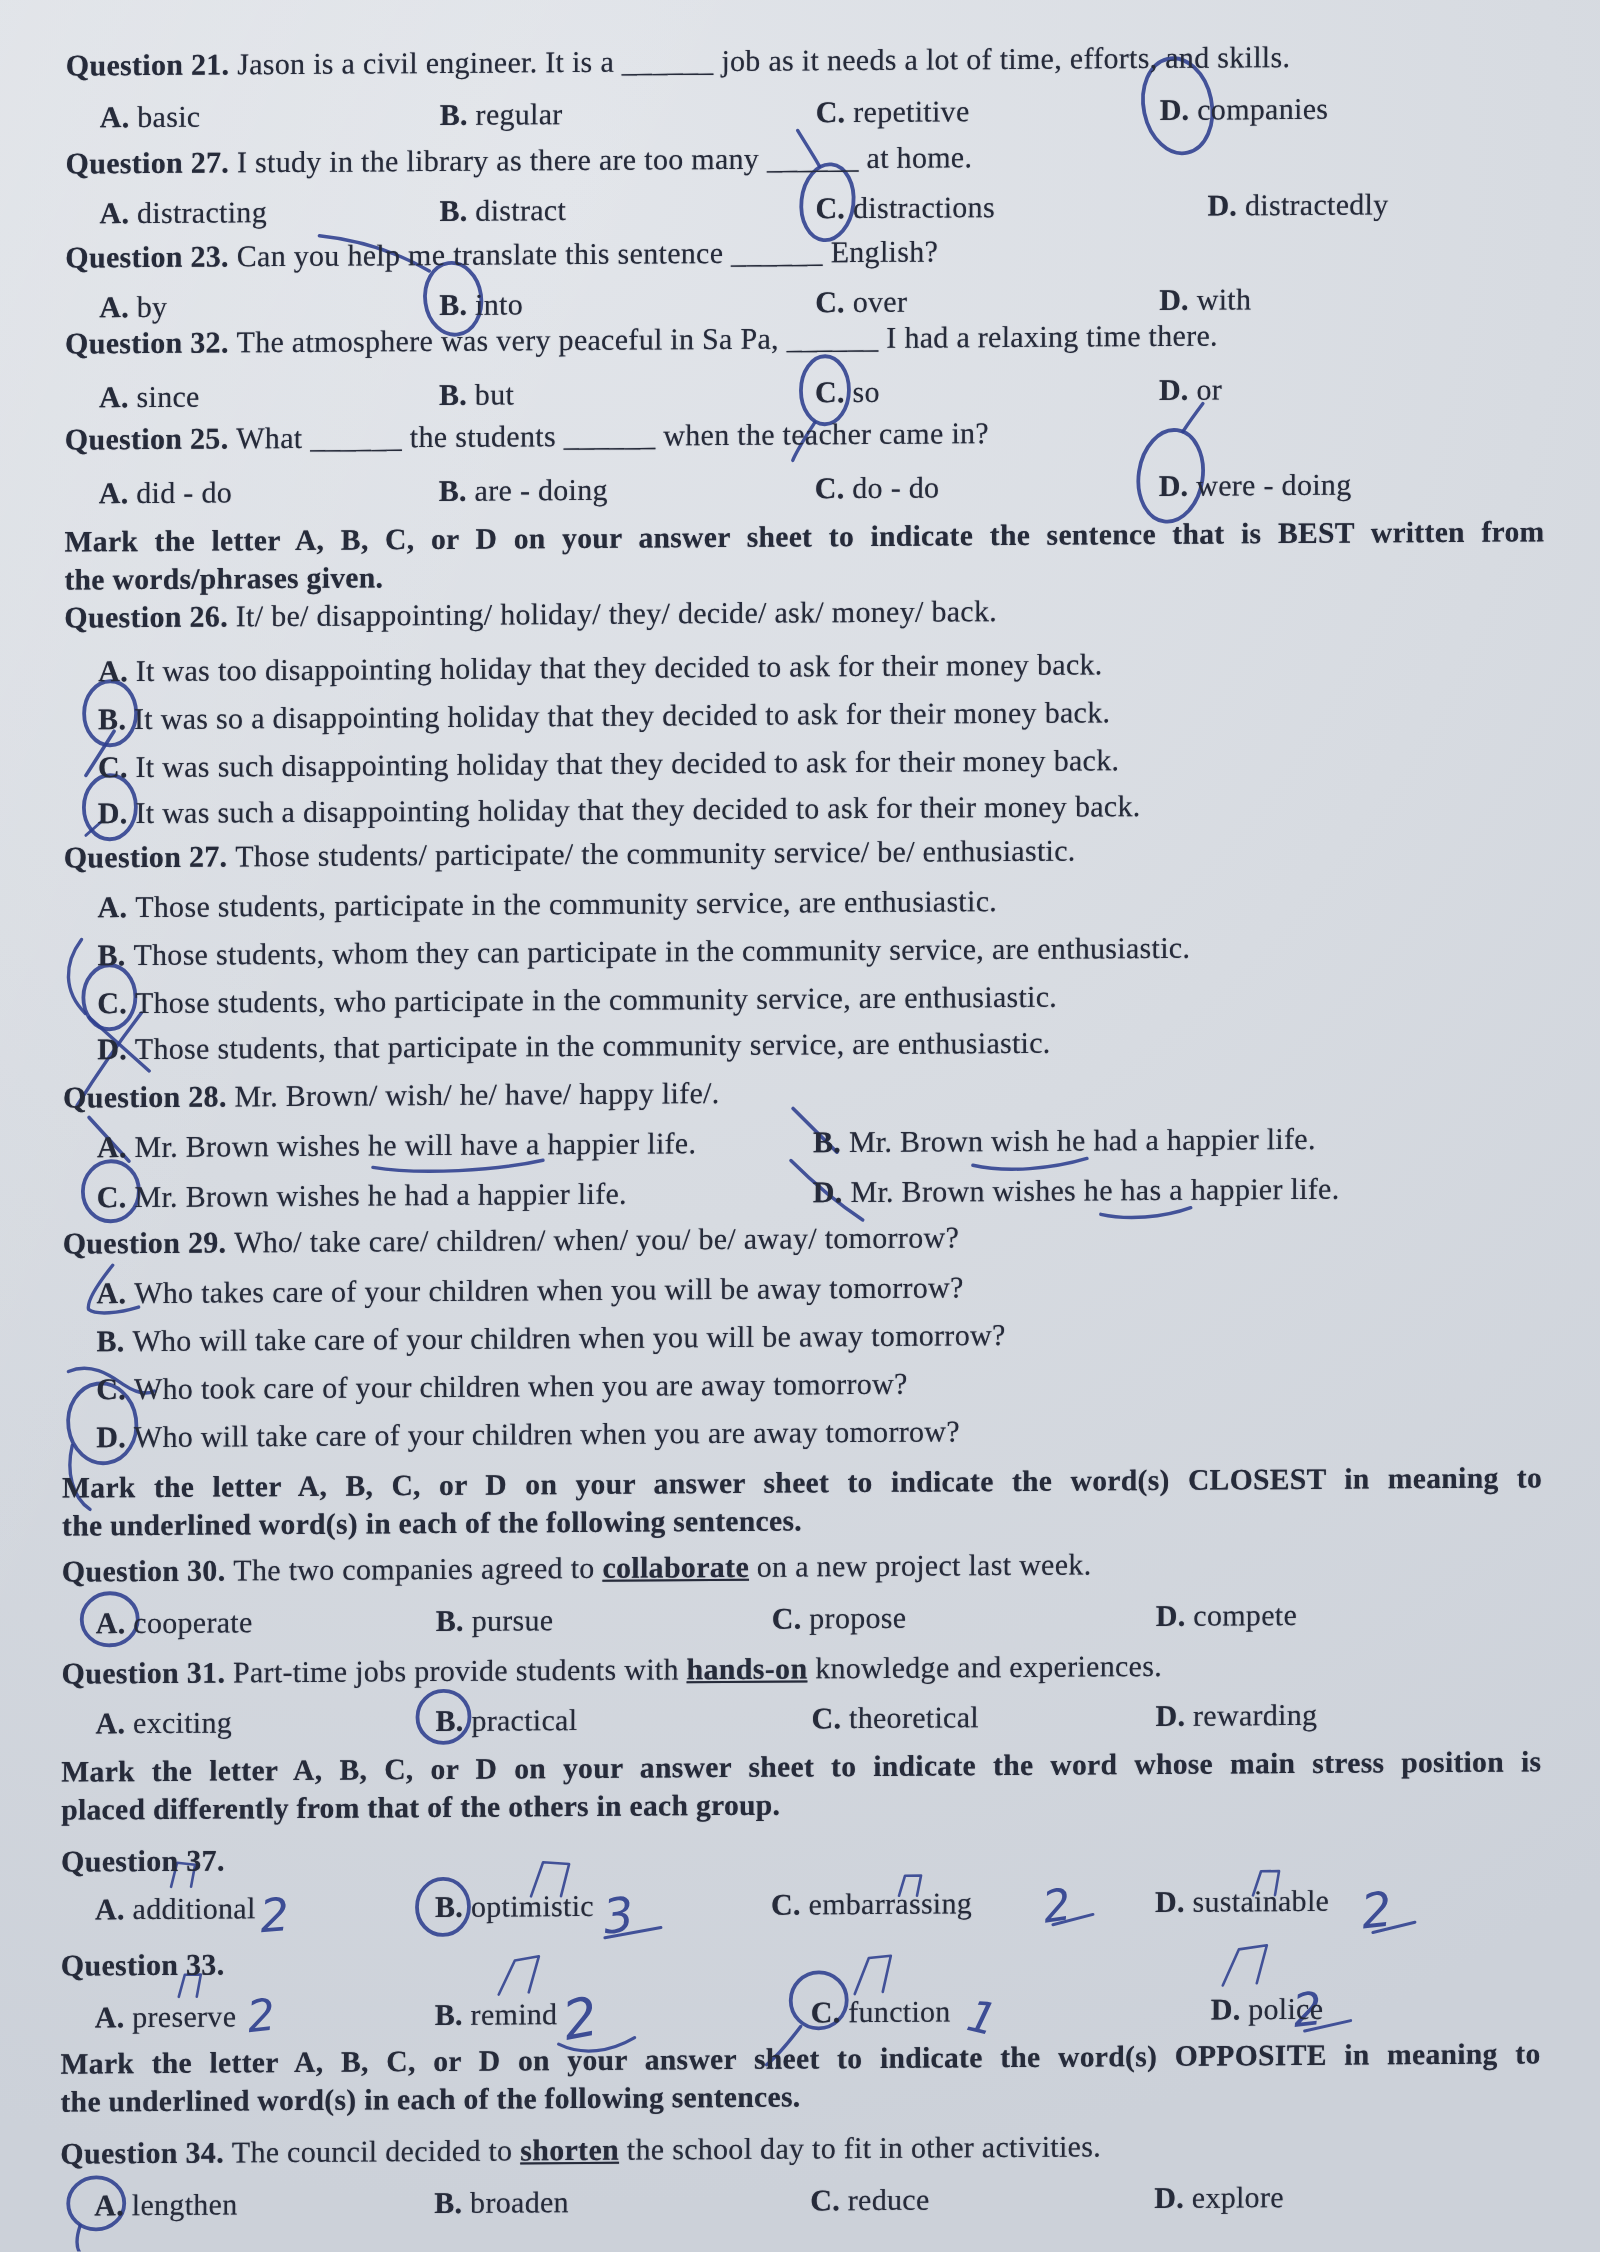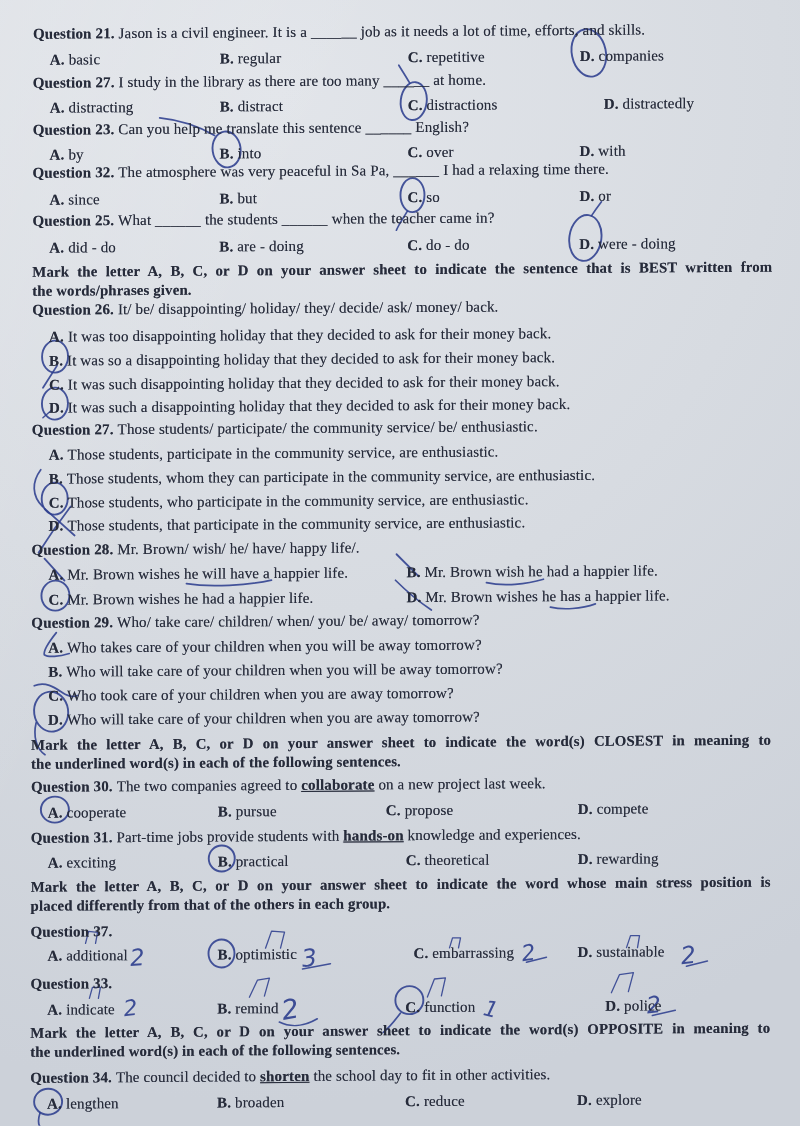--- a/index.html
+++ b/index.html
@@ -193,26 +193,26 @@
       <span class="opt" style="left: 220px;"><b>B. </b><span>practical</span></span>
       <span class="opt" style="left: 408px;"><b>C. </b><span>theoretical</span></span>
       <span class="opt" style="left: 580px;"><b>D. </b><span>rewarding</span></span>
     </div>
     <div class="line h just" style="top: 877px;">Mark the letter A, B, C, or D on your answer sheet to indicate the word whose main stress position is</div>
     <div class="line h" style="top: 896px;">placed differently from that of the others in each group.</div>
     <div class="line q" style="top: 922px;"><b>Question 37. </b></div>
     <div class="line " style="top: 946px;">
       <span class="opt" style="left: 50px;"><b>A. </b><span>additional</span></span>
       <span class="opt" style="left: 220px;"><b>B. </b><span>optimistic</span></span>
-      <span class="opt" style="left: 416px;"><b>C. </b><span>embarrassing</span></span>
+      <span class="opt" style="left: 388px;"><b>C. </b><span>embarrassing</span></span>
       <span class="opt" style="left: 580px;"><b>D. </b><span>sustainable</span></span>
     </div>
     <div class="line q" style="top: 974px;"><b>Question 33. </b></div>
     <div class="line " style="top: 1000px;">
-      <span class="opt" style="left: 50px;"><b>A. </b><span>indicate</span></span>
+      <span class="opt" style="left: 50px;"><b>A. </b><span>preserve</span></span>
       <span class="opt" style="left: 220px;"><b>B. </b><span>remind</span></span>
       <span class="opt" style="left: 408px;"><b>C. </b><span>function</span></span>
       <span class="opt" style="left: 608px;"><b>D. </b><span>police</span></span>
     </div>
     <div class="line h just" style="top: 1023px;">Mark the letter A, B, C, or D on your answer sheet to indicate the word(s) OPPOSITE in meaning to</div>
     <div class="line h" style="top: 1042px;">the underlined word(s) in each of the following sentences.</div>
     <div class="line q" style="top: 1068px;"><b>Question 34. </b><span class="seg">The council decided to </span><span class="bu">shorten</span><span class="seg"> the school day to fit in other activities.</span></div>
     <div class="line " style="top: 1094px;">
       <span class="opt" style="left: 50px;"><b>A. </b><span>lengthen</span></span>
       <span class="opt" style="left: 220px;"><b>B. </b><span>broaden</span></span>

